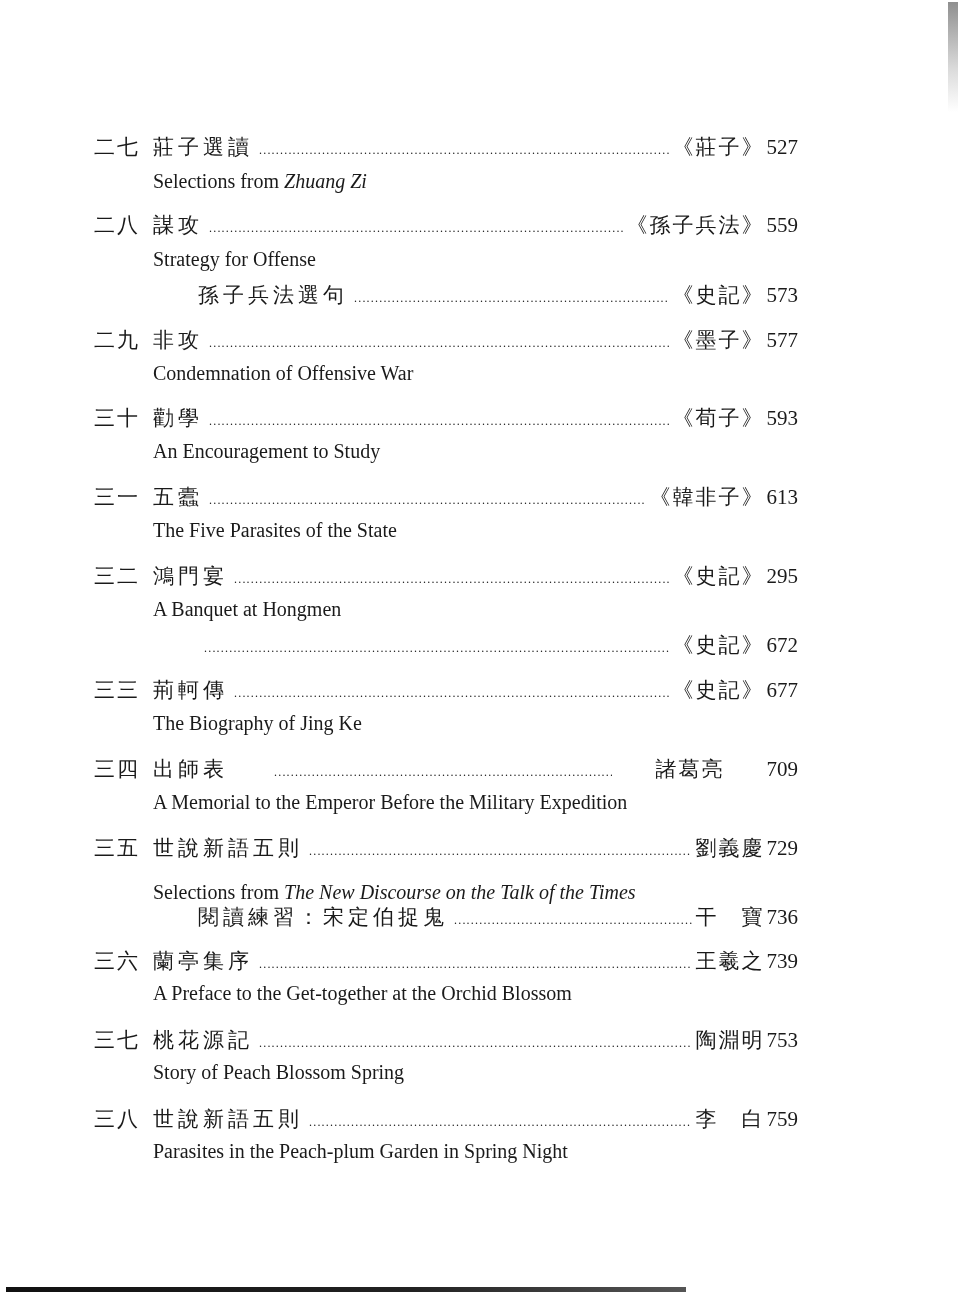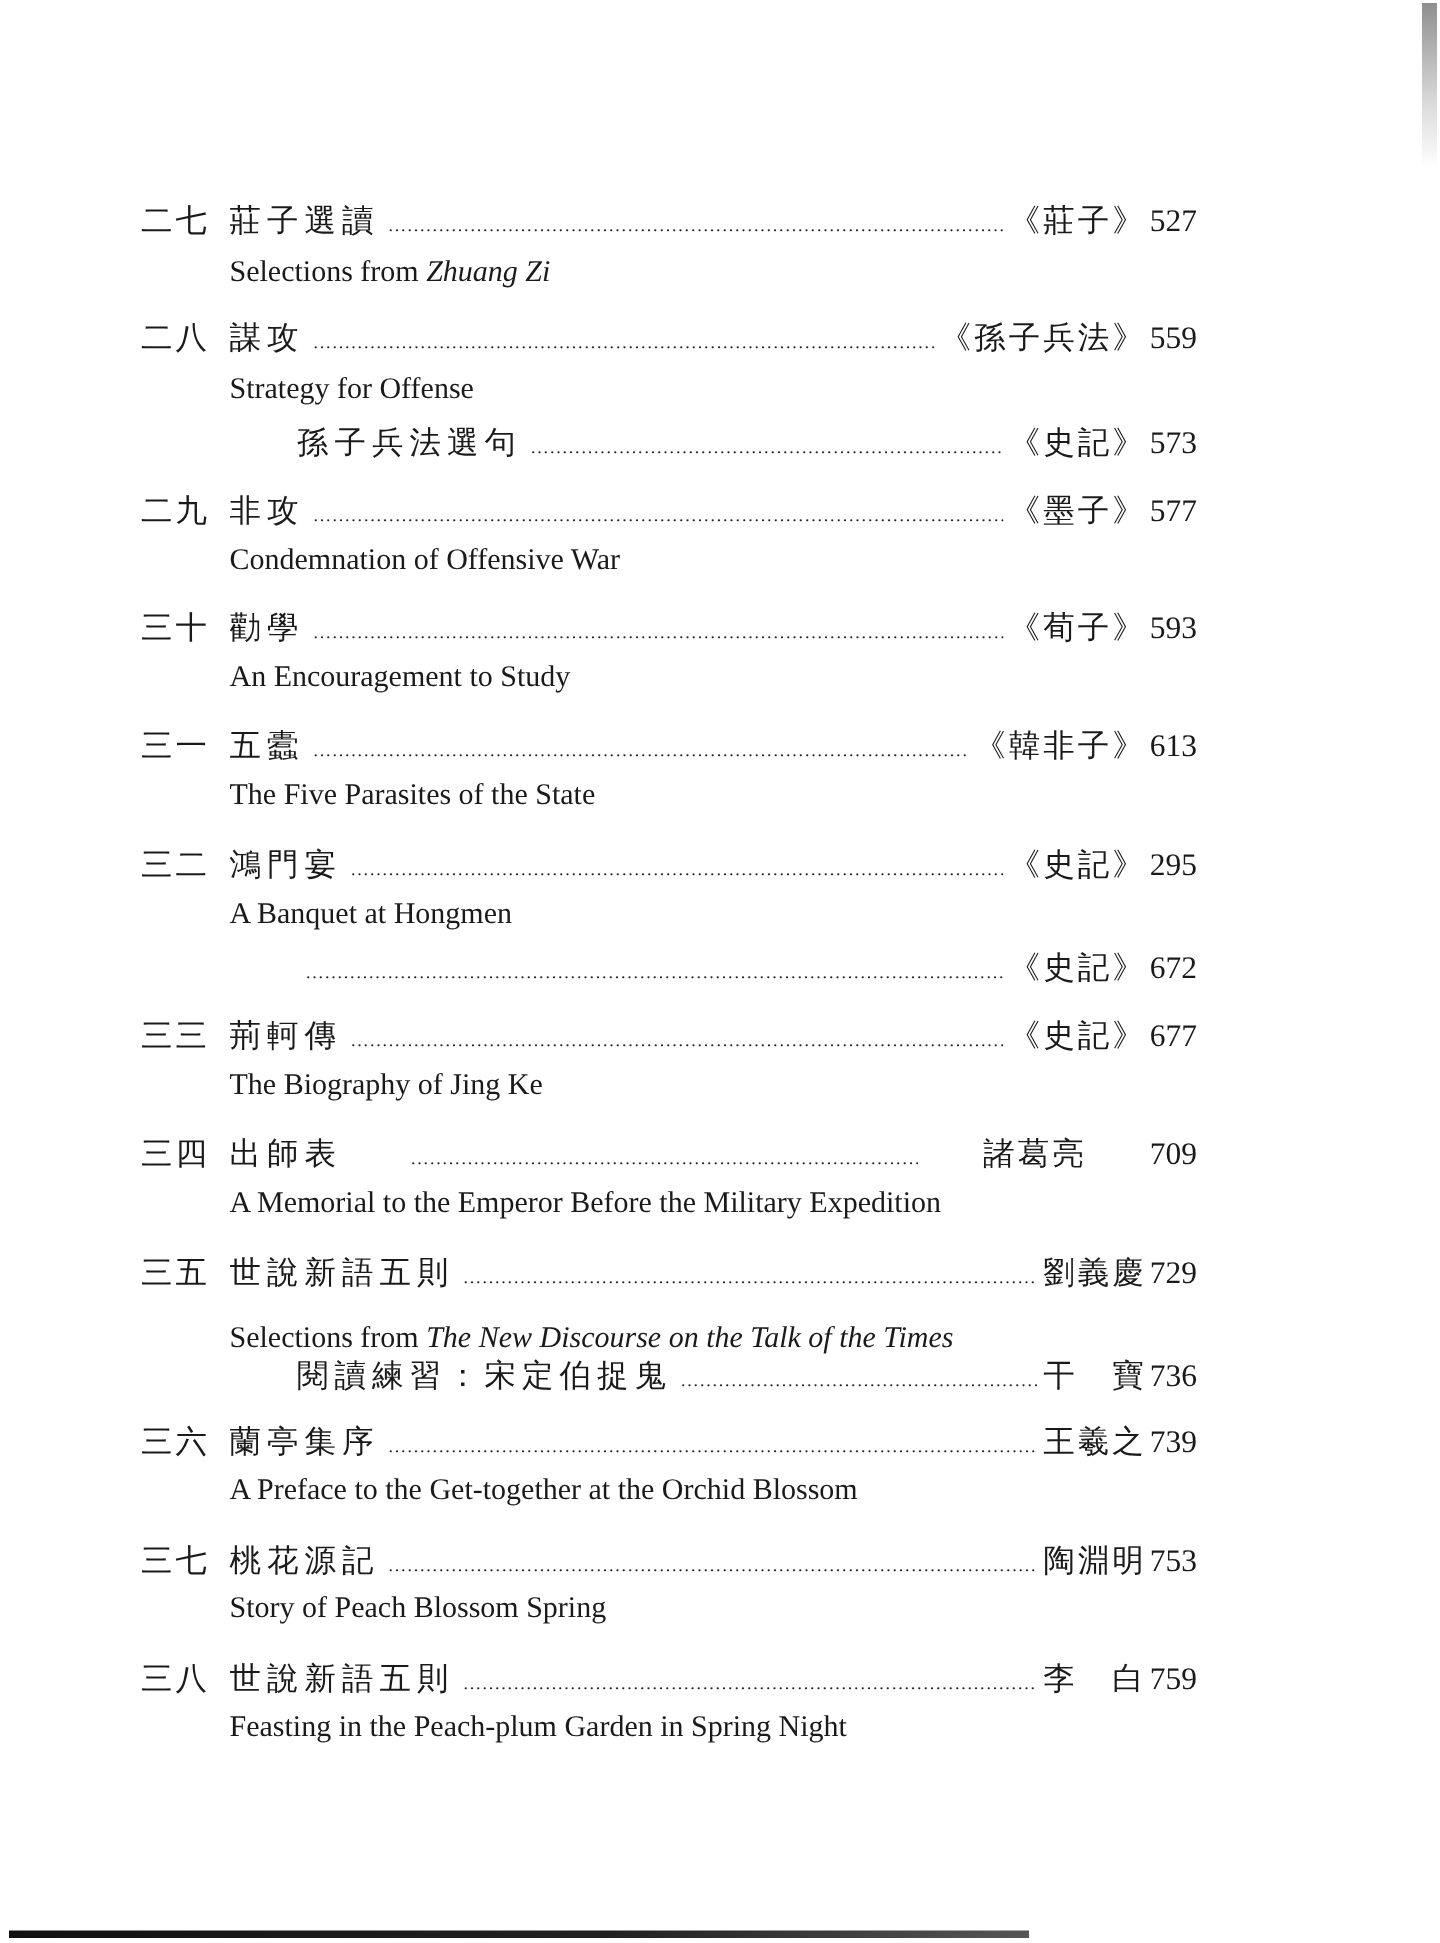--- a/index.html
+++ b/index.html
@@ -182,16 +182,16 @@
 </div>
 
 <div class="entry" style="top:1105px;">
   <span class="num" style="top:0;">三八</span>
   <div class="title-line" style="left:153px; top:0;">
     <span class="zh">世說新語五則</span>
     <span class="dots"></span>
     <span class="src">李　白</span>
     <span class="page">759</span>
   </div>
-  <div class="en" style="top:35px;"><span>Feasting in the Peach-plum Garden in Spring Night</span></div>
+  <div class="en" style="top:35px;"><span>Parasites in the Peach-plum Garden in Spring Night</span></div>
 </div>
 
 <div class="bottom-rule"></div>
 
 </body></html>

